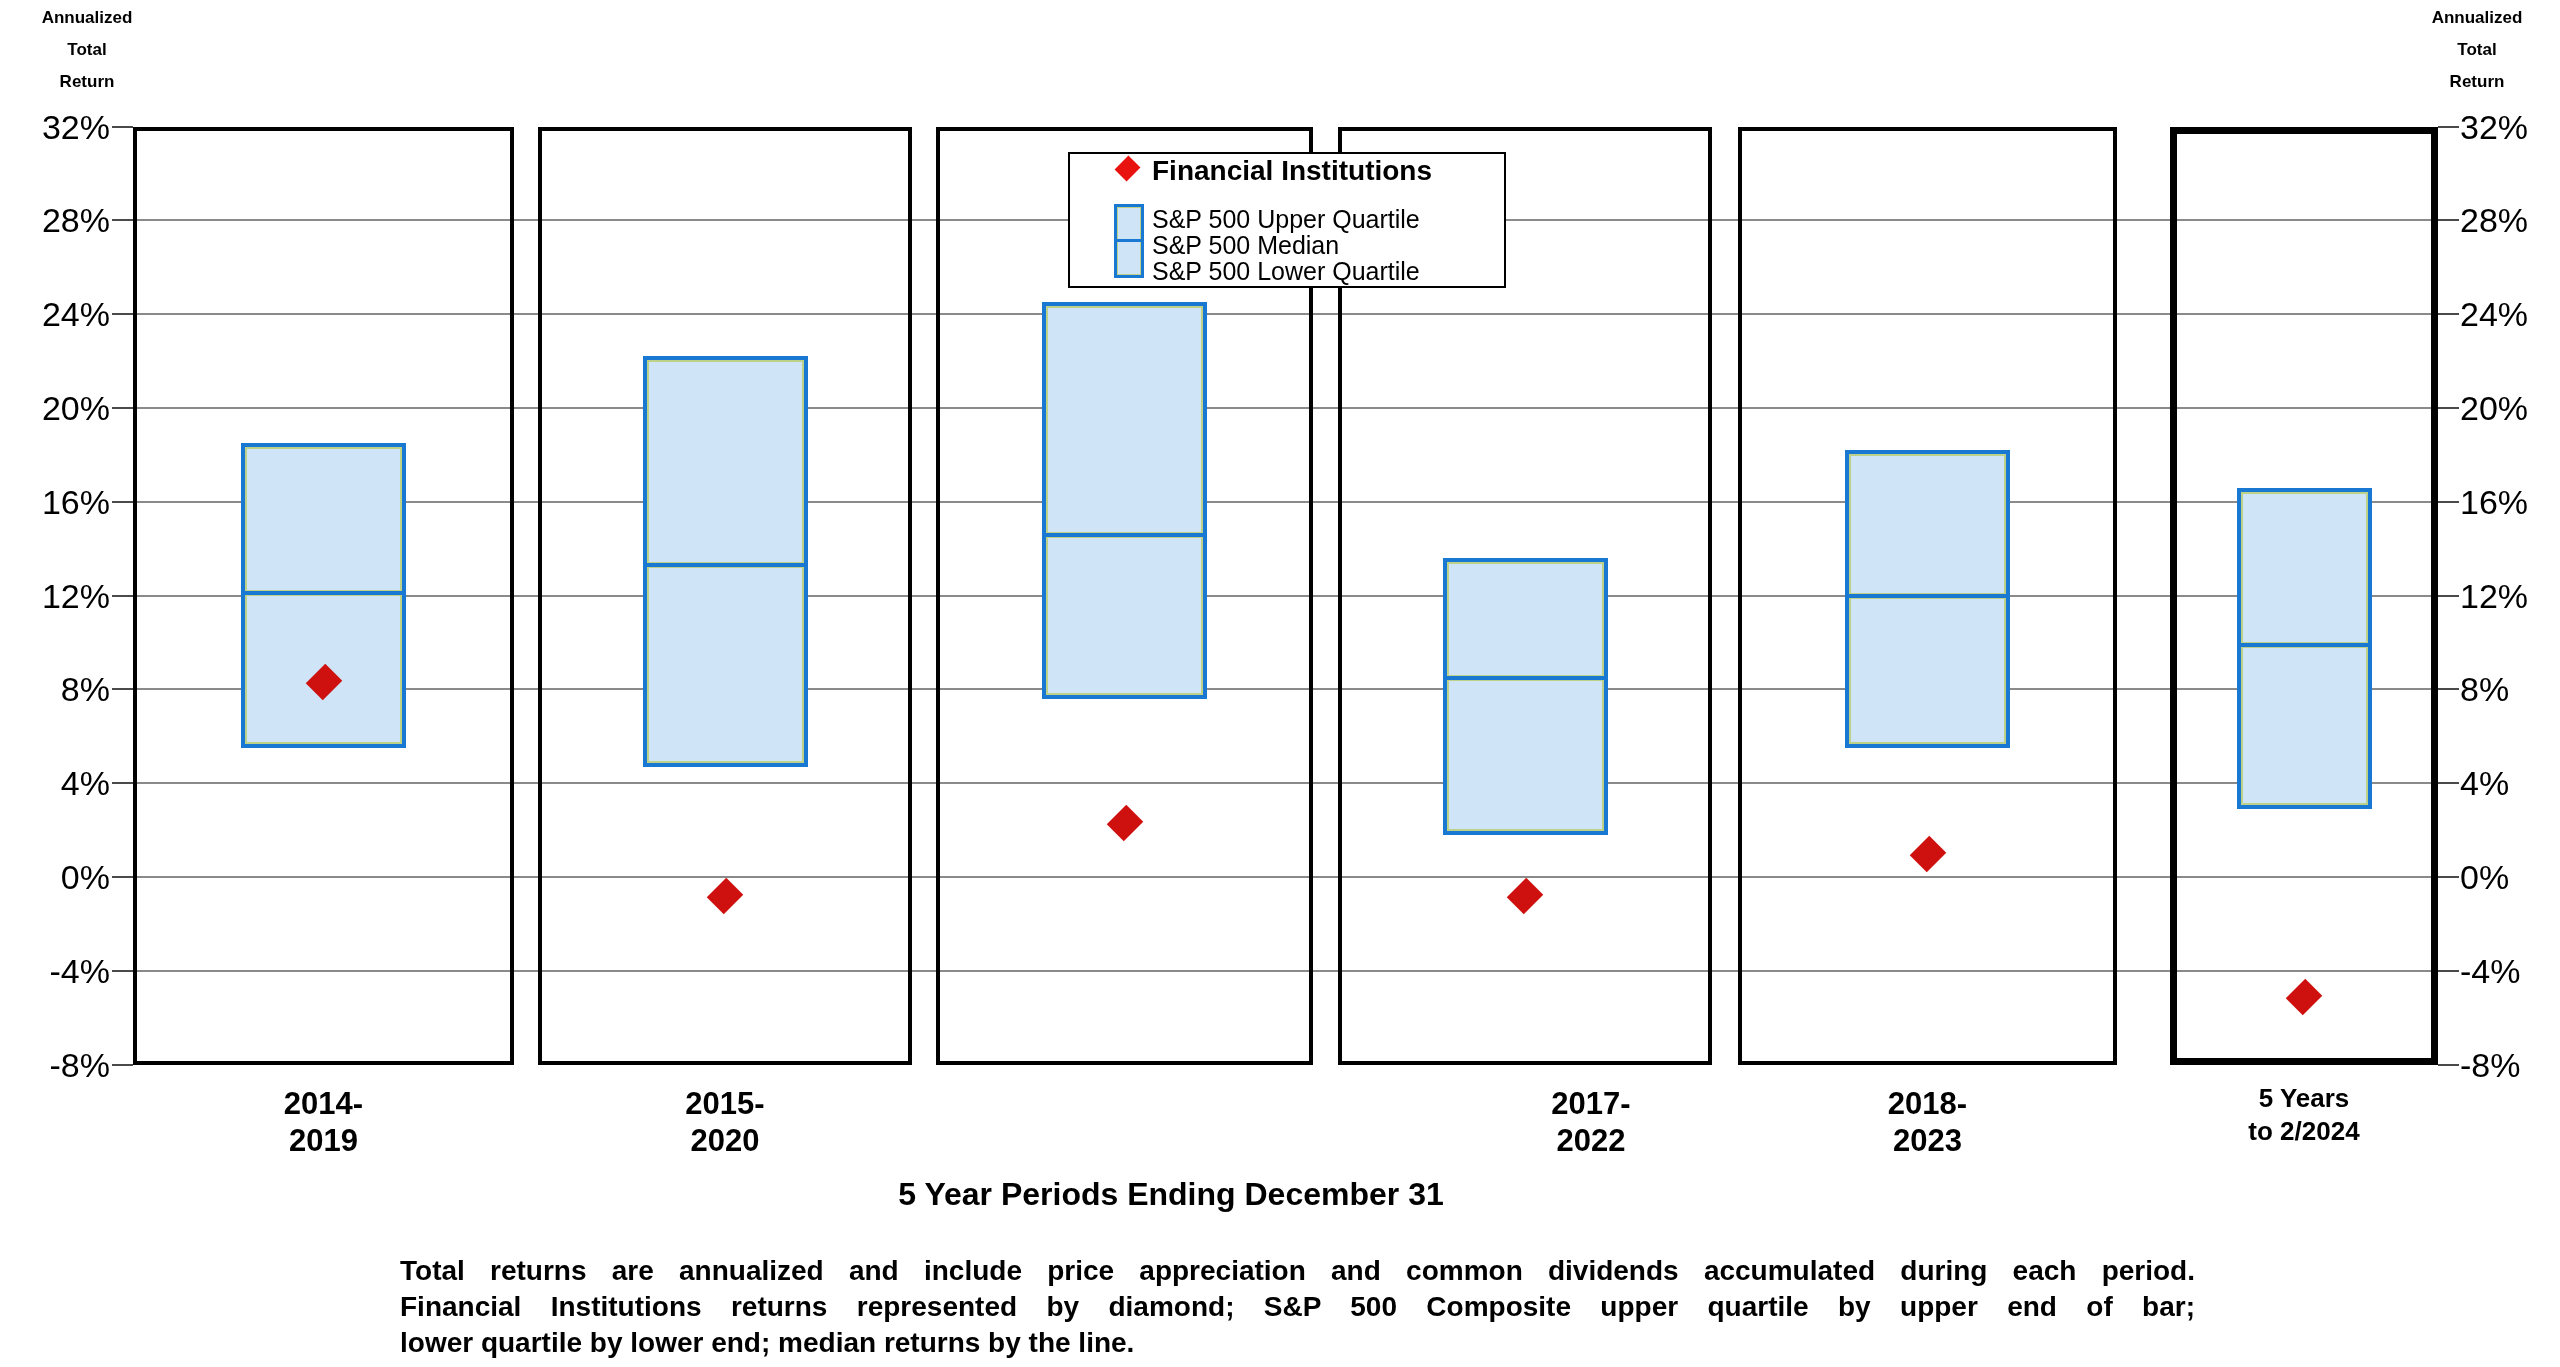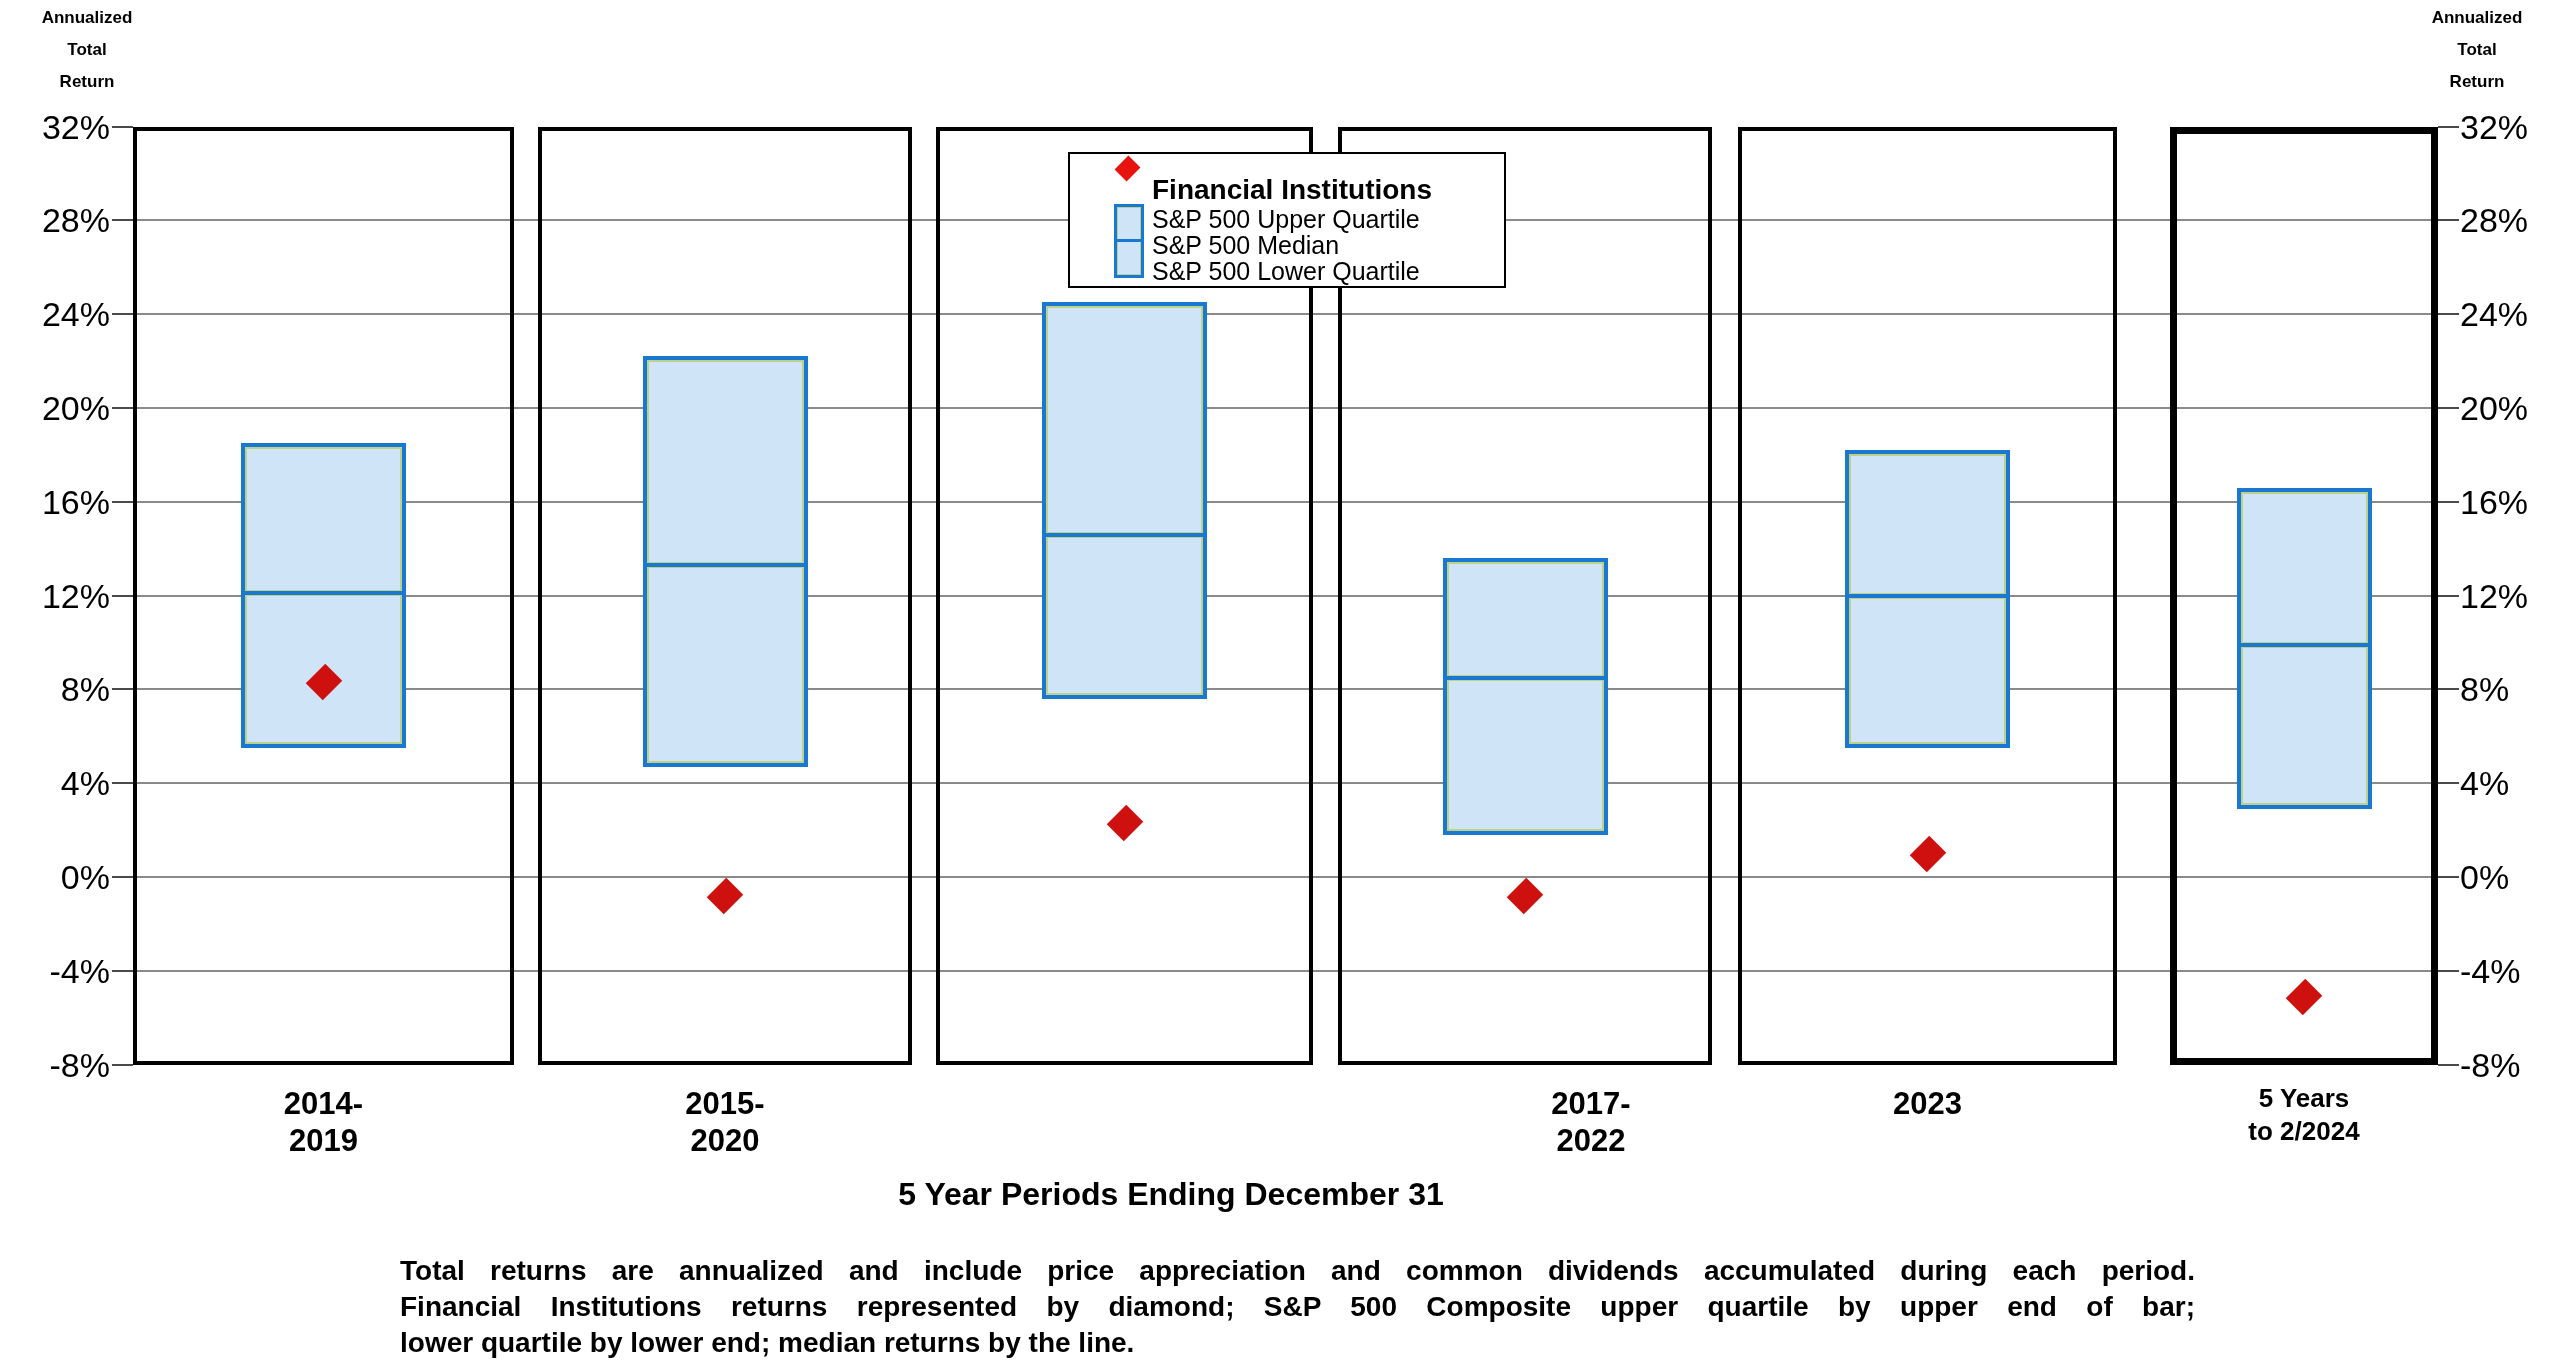--- a/index.html
+++ b/index.html
@@ -54,21 +54,21 @@
   
   #legend{
     position:absolute;left:1068px;top:152px;width:438px;height:136px;
     background:#ffffff;border:2px solid #000;z-index:10;box-sizing:border-box;
   }
   #legend .fi-diamond{
     position:absolute;left:49px;top:6px;width:17px;height:17px;background:#e8120e;
     transform:rotate(45deg) scale(1,1.15);
   }
   #legend .fi-label{
-    position:absolute;left:82px;top:0;font-size:28px;font-weight:bold;line-height:34px;margin-top:19px;
+    position:absolute;left:82px;top:0;font-size:28px;font-weight:bold;line-height:34px;
   }
   #legend .mini-box{
     position:absolute;left:44px;top:50px;width:30px;height:74px;box-sizing:border-box;
     border:3px solid #1878d2;background:#cfe4f7;box-shadow:inset 0 0 0 1px #bdd288;
   }
   #legend .mini-median{
     position:absolute;left:44px;top:85px;width:30px;height:3px;background:#1878d2;
   }
   #legend .item{
     position:absolute;left:82px;font-size:25px;line-height:26px;font-weight:normal;
@@ -177,20 +177,21 @@
     <div class="diamond" style="left: 1513px; top: 884px;"></div>
     <div class="period-label" style="left: 1404px; width: 374px;">
       <div>2017-</div>
       <div>2022</div>
     </div>
     <div class="panel" style="left: 1738px; top: 127px; width: 379px; height: 938px;"></div>
     <div class="qbox" style="left: 1845px; top: 450px; width: 165px; height: 298px;"></div>
     <div class="median" style="left: 1849px; top: 594px; width: 157px;"></div>
     <div class="diamond" style="left: 1916px; top: 842px;"></div>
     <div class="period-label" style="left: 1738px; width: 379px;">
+      <div>2018-</div>
       <div>2023</div>
     </div>
     <div class="panel highlight" style="left: 2170px; top: 127px; width: 268px; height: 938px;"></div>
     <div class="qbox" style="left: 2237px; top: 488px; width: 135px; height: 321px;"></div>
     <div class="median" style="left: 2241px; top: 643px; width: 127px;"></div>
     <div class="diamond" style="left: 2292px; top: 985px;"></div>
     <div class="period-label small" style="left: 2170px; width: 268px;">
       <div>5 Years</div>
       <div>to  2/2024</div>
     </div>

